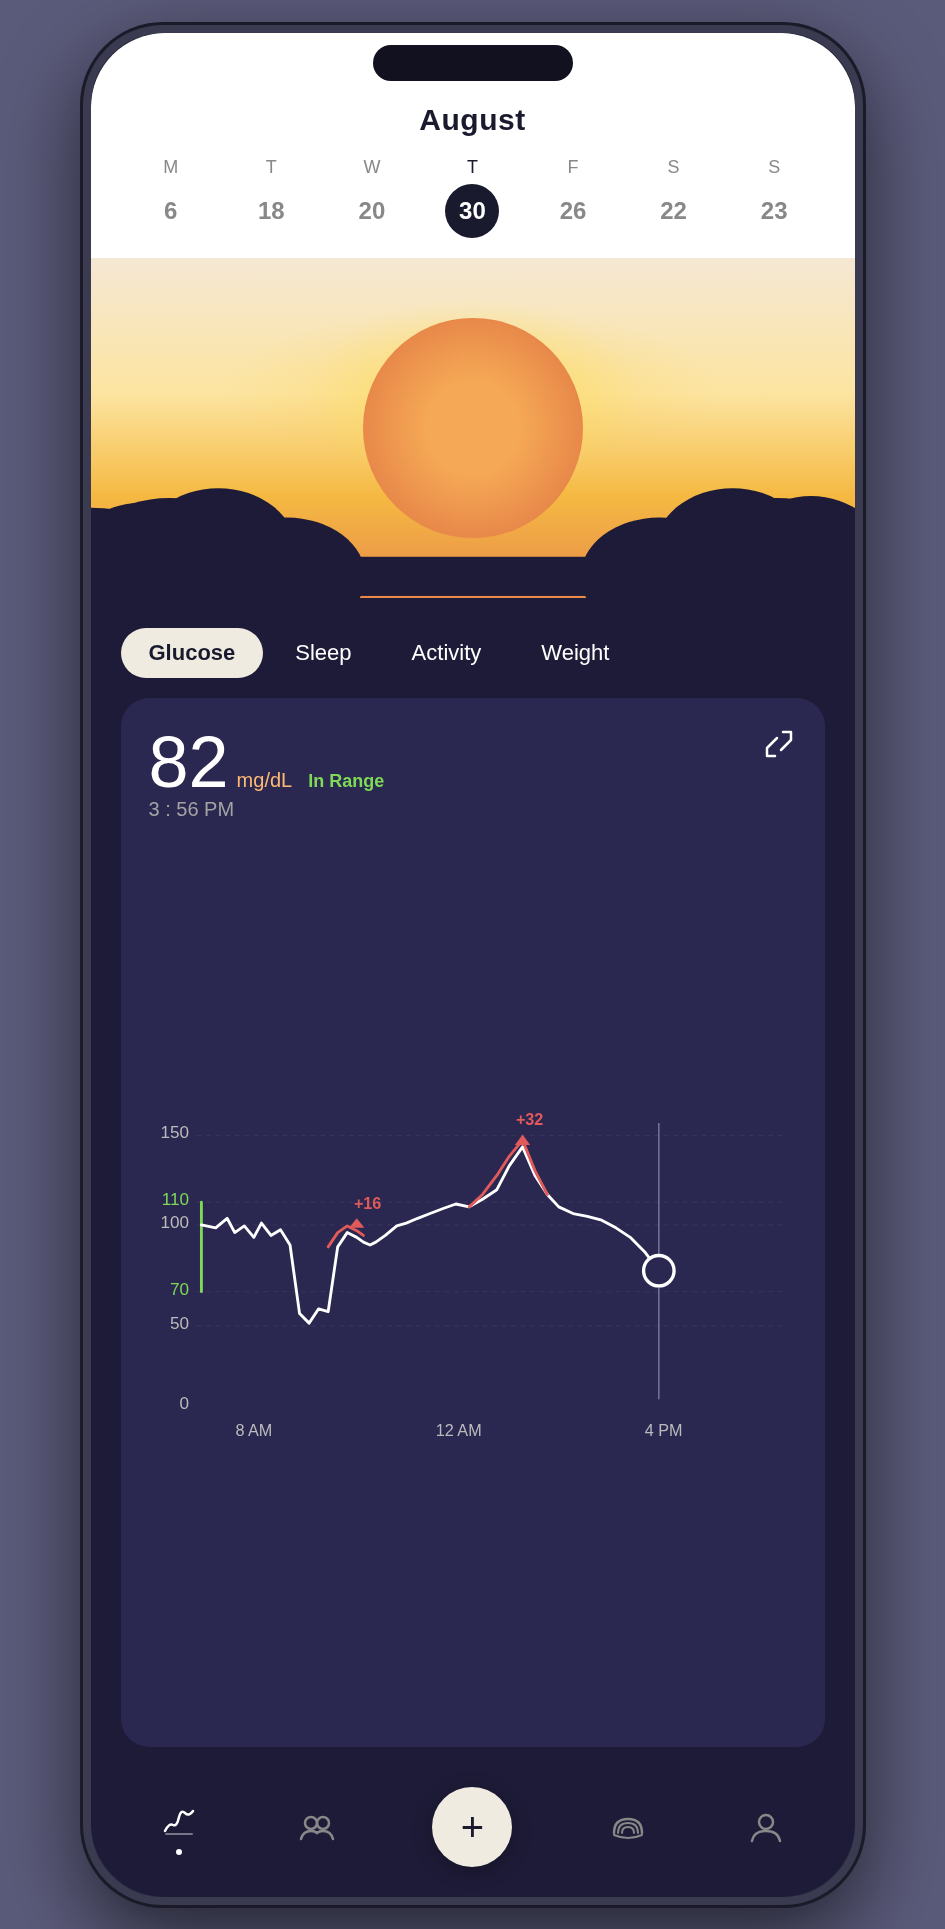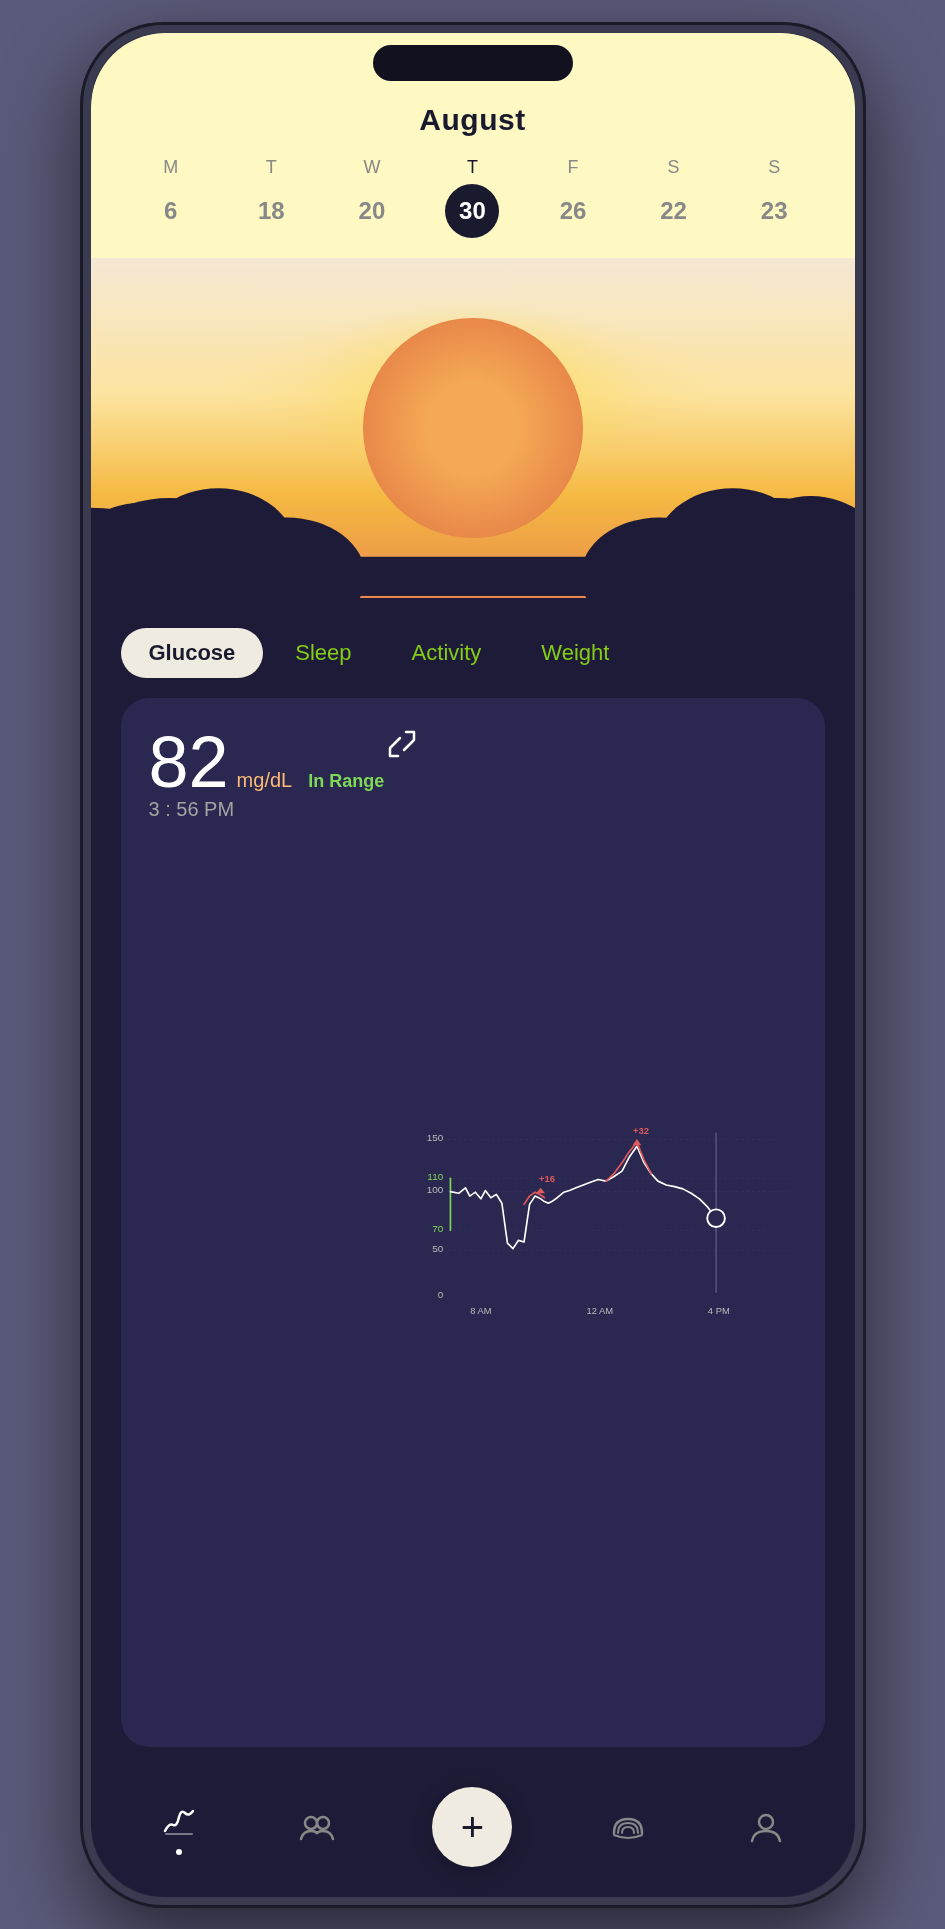--- a/index.html
+++ b/index.html
@@ -37,21 +37,21 @@
     .phone-inner {
       width: 100%;
       height: 100%;
       border-radius: 74px;
       overflow: hidden;
       display: flex;
       flex-direction: column;
     }
     
     .top-section {
-      background: #fef9c3;
+      background: #ffffff;
       padding-top: 70px;
       padding-bottom: 0;
       position: relative;
       flex-shrink: 0;
     }
     
     .month-header {
       text-align: center;
       font-size: 30px;
       font-weight: 700;
@@ -150,38 +150,38 @@
     
     .tabs-container {
       display: flex;
       align-items: center;
       gap: 4px;
       padding: 30px 0 20px;
     }
     .tab {
       font-size: 22px;
       font-weight: 500;
-      color: #84cc16;
+      color: #ffffff;
       cursor: pointer;
       padding: 12px 28px;
       border-radius: 30px;
     }
     .tab.active {
       background: #f0ebe0;
       color: #1a1a2e;
       font-weight: 700;
     }
     
     .chart-card {
       background: #2a2750;
       border-radius: 28px;
       padding: 28px 28px 20px;
       flex: 1;
       display: flex;
-      flex-direction: row;
+      flex-direction: column;
       min-height: 0;
     }
     .chart-header {
       display: flex;
       align-items: flex-start;
       justify-content: space-between;
       margin-bottom: 6px;
     }
     .glucose-value-row {
       display: flex;

